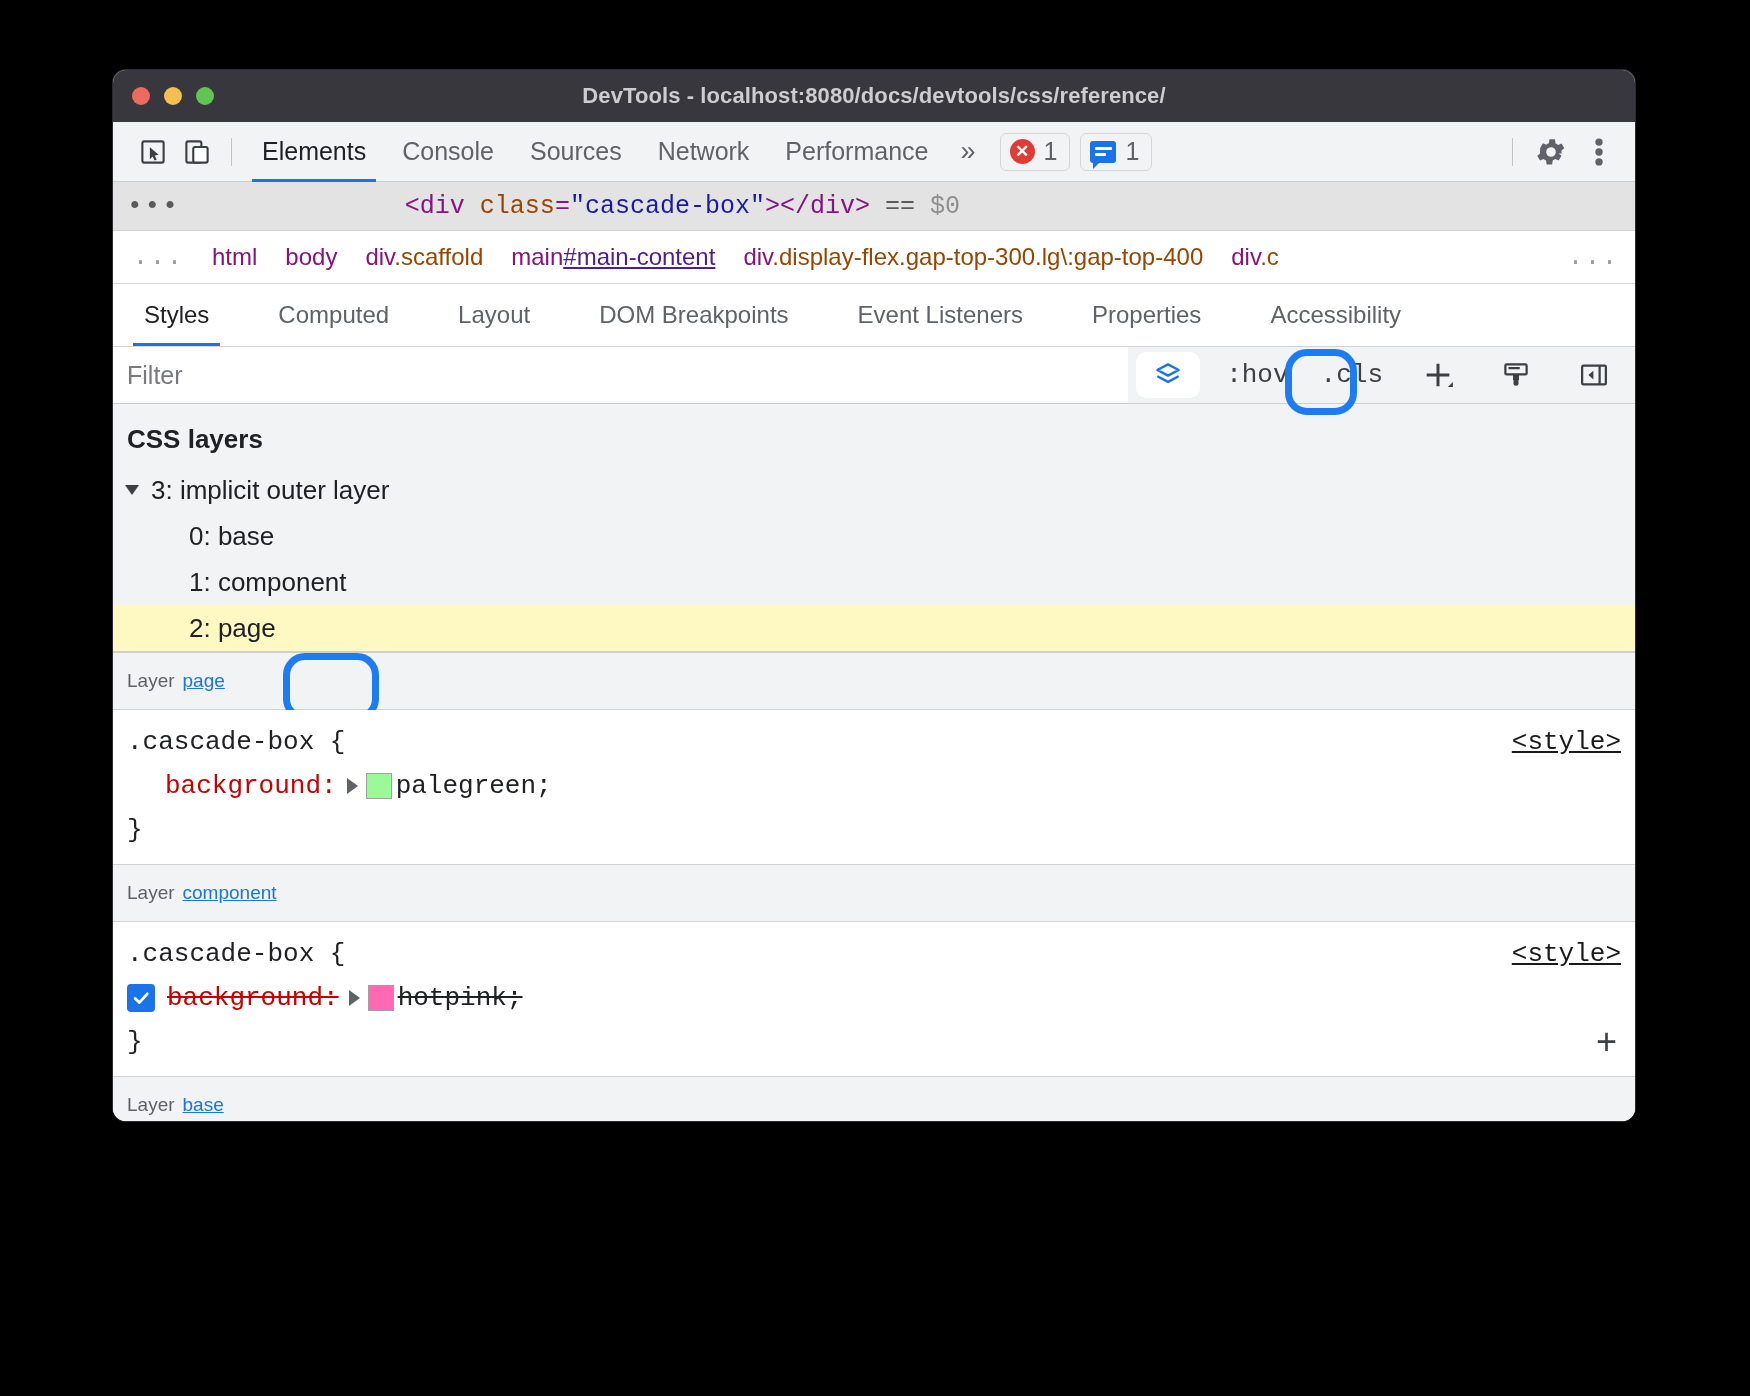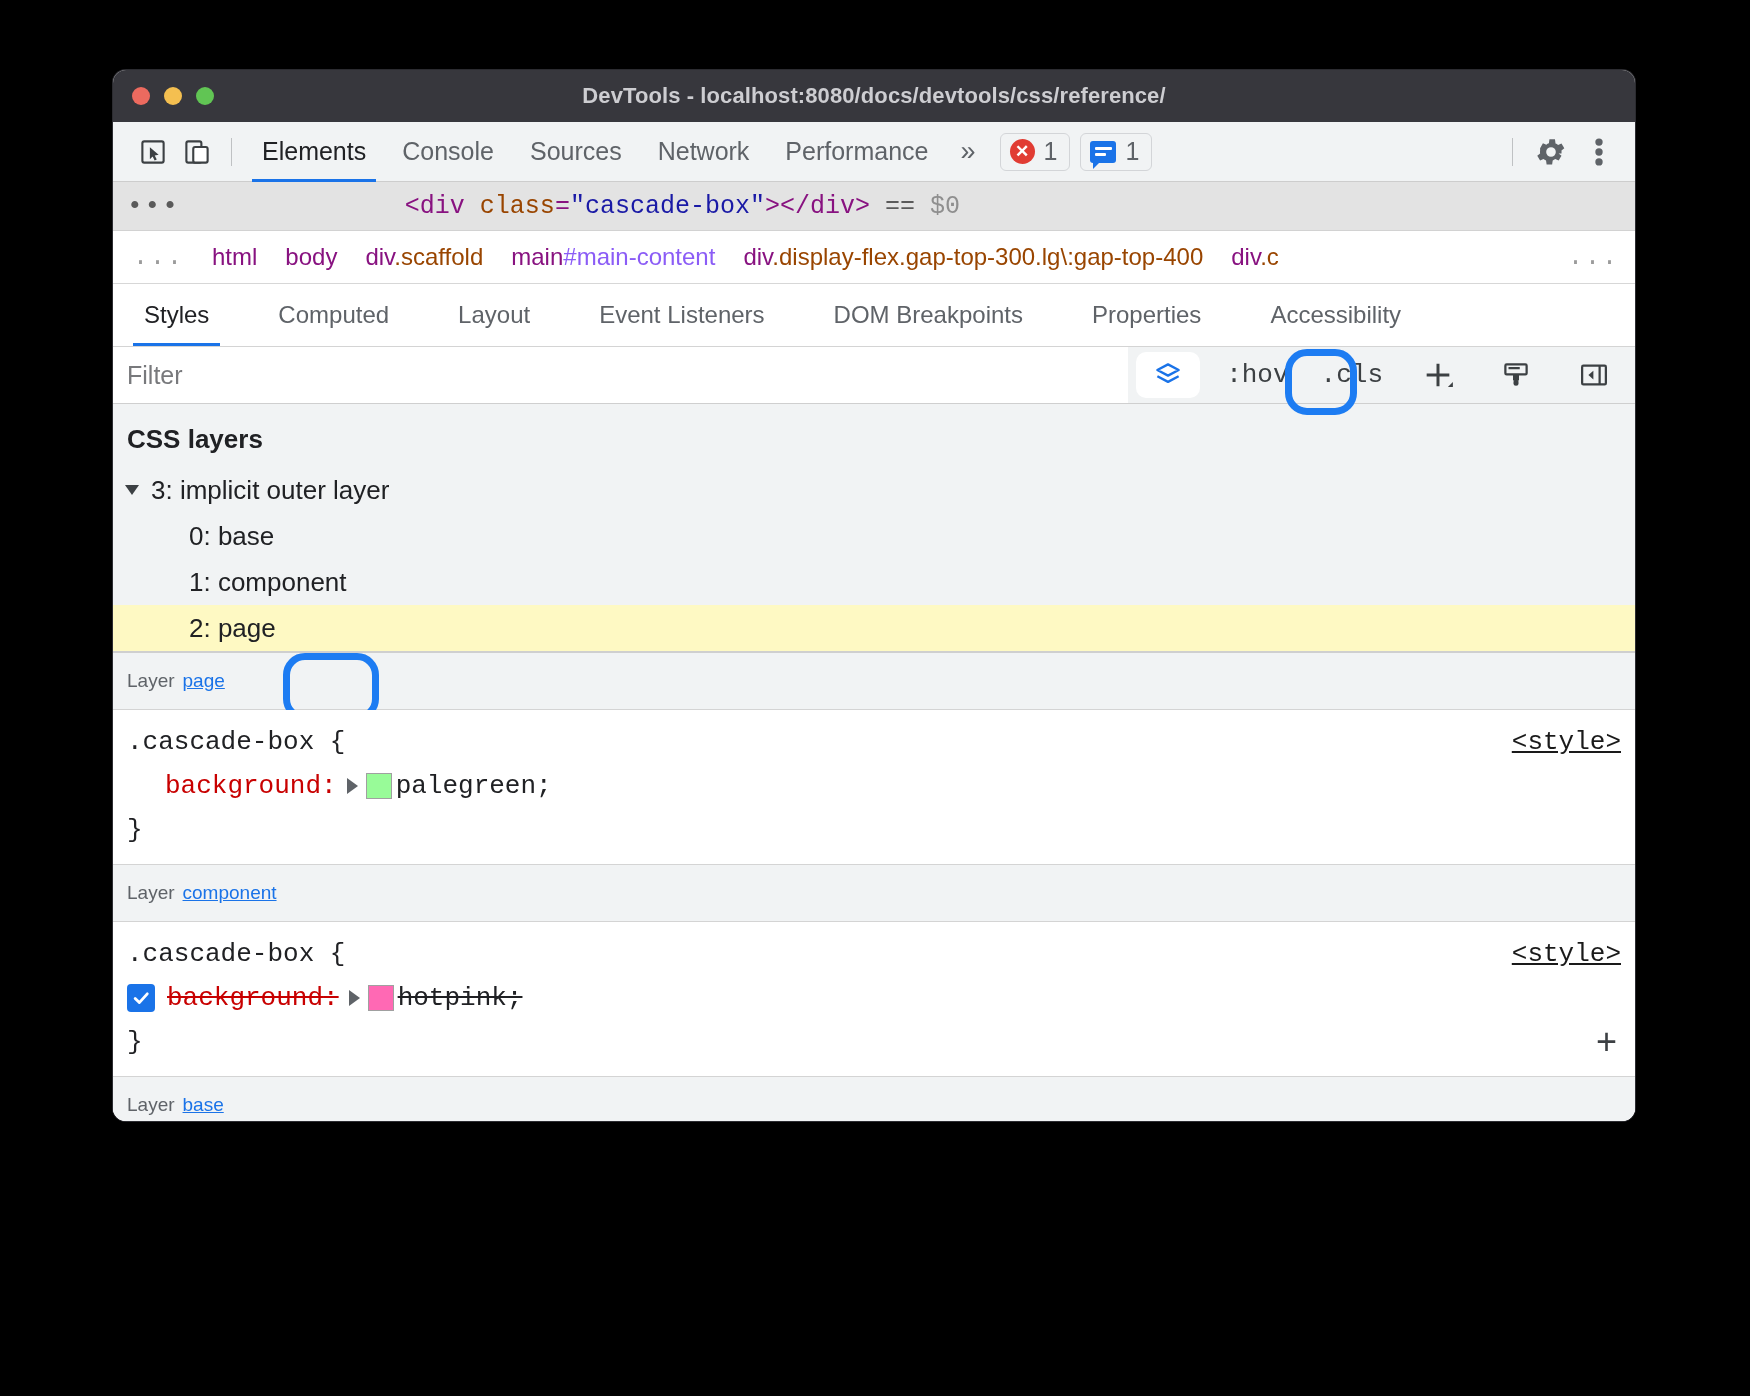--- a/index.html
+++ b/index.html
@@ -195,21 +195,21 @@
     padding: 0 14px 0 8px;
     font-family: "Liberation Mono", monospace;
   }
   .crumb {
     font-family: "Liberation Sans", sans-serif;
     font-size: 24px;
     padding: 0 14px;
     color: #881280;
   }
   .crumb .cl { color: #994500; }
-  .crumb .id { color: #8b5cf6; }
+  .crumb .id { color: #4c1d95; text-decoration: underline; }
   .crumb-dots.right { margin-left: auto; padding-right: 16px; color:#9b9b9b; }
 
   
   .sub-tabs {
     height: 62px;
     background: #ffffff;
     display: flex; align-items: center;
     padding-left: 14px;
     border-bottom: 1px solid #d4d4d4;
     flex: 0 0 auto;
@@ -483,24 +483,24 @@
       <div class="sub-tab active">
           <span>Styles</span>
         </div>
       <div class="sub-tab">
           <span>Computed</span>
         </div>
       <div class="sub-tab">
           <span>Layout</span>
         </div>
       <div class="sub-tab">
+          <span>DOM Breakpoints</span>
+        </div>
+      <div class="sub-tab">
           <span>Event Listeners</span>
-        </div>
-      <div class="sub-tab">
-          <span>DOM Breakpoints</span>
         </div>
       <div class="sub-tab">
           <span>Properties</span>
         </div>
       <div class="sub-tab">
           <span>Accessibility</span>
         </div>
     </div>
 
     <div class="filter-bar">

